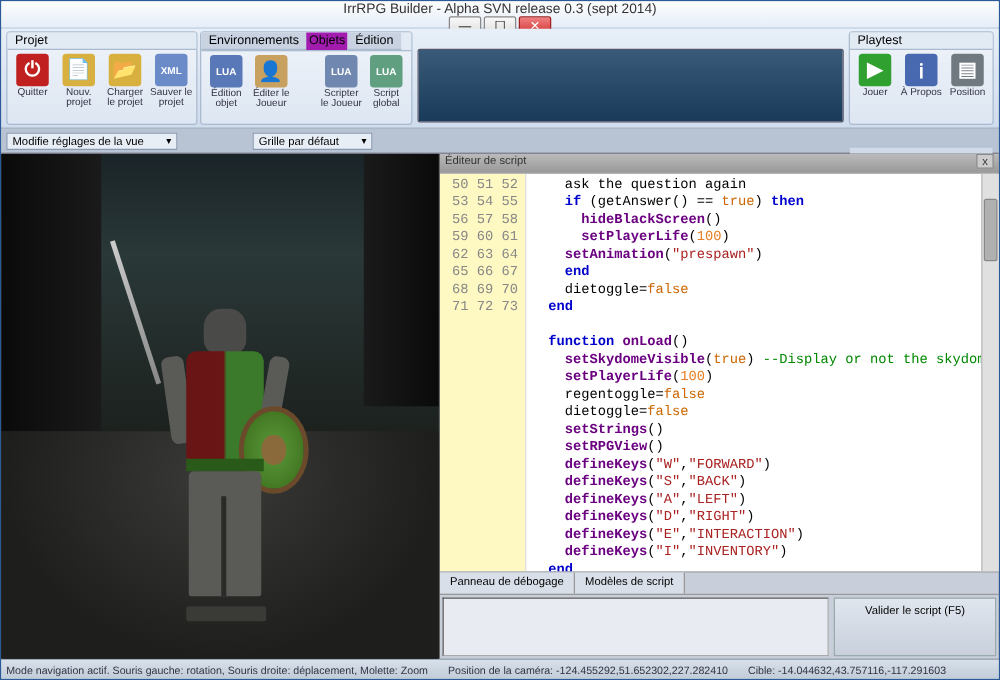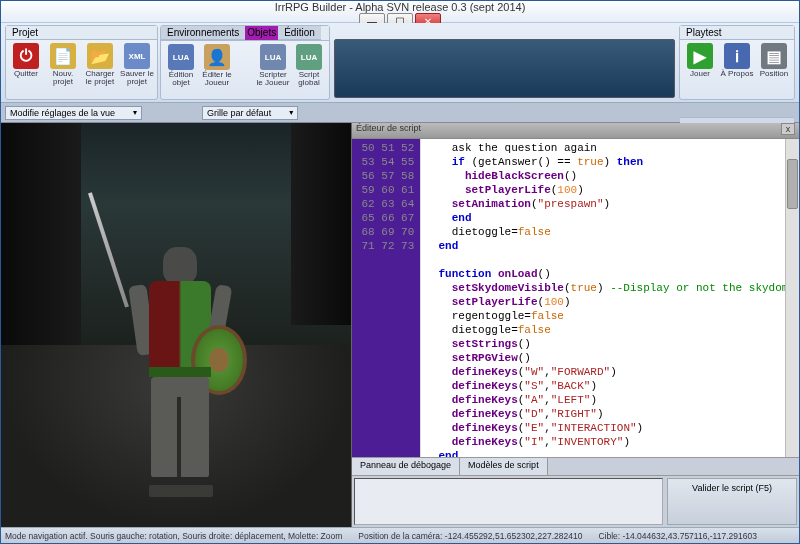--- a/index.html
+++ b/index.html
@@ -38,21 +38,21 @@
 .k-feet { position: absolute; bottom: 0; left: 28px; width: 64px; height: 12px; background: #3a3a36; border-radius: 2px; }
 .k-arm-l { position: absolute; top: 48px; left: 12px; width: 18px; height: 70px; background: #5a5a56; border-radius: 6px; transform: rotate(-8deg); }
 .k-arm-r { position: absolute; top: 48px; right: 14px; width: 16px; height: 64px; background: #5a5a56; border-radius: 6px; transform: rotate(10deg); }
 .k-shield { position: absolute; top: 88px; right: -6px; width: 56px; height: 70px; background: radial-gradient(#5a9a3a, #3a6a1a); border: 4px solid #6a4a2a; border-radius: 50%; }
 .k-shield::after { content:''; position: absolute; inset: 30% 30%; background: #8a6a3a; border-radius: 50%; }
 .k-sword { position: absolute; top: -50px; left: 4px; width: 4px; height: 120px; background: linear-gradient(#ccc, #888); transform: rotate(-18deg); transform-origin: bottom; }
 .editor-pane { flex: 1; display: flex; flex-direction: column; background: #d4dae4; border-left: 1px solid #666; }
 .editor-title { height: 16px; background: linear-gradient(#bbb, #999); display: flex; align-items: flex-start; padding: 0 4px; font-size: 9px; color: #333; border-bottom: 1px solid #888; }
 .editor-title .x { margin-left: auto; width: 14px; height: 12px; background: #ccc; border: 1px solid #888; text-align: center; line-height: 10px; cursor: pointer; font-size: 9px; }
 .code-area { flex: 1; background: #fff; display: flex; font-family: 'Courier New', monospace; font-size: 11px; overflow: hidden; position: relative; }
-.gutter { background: #4c1d95; color: #888; text-align: right; padding: 2px 6px 2px 2px; border-right: 1px solid #ddd; line-height: 14px; }
+.gutter { background: #fef9c3; color: #888; text-align: right; padding: 2px 6px 2px 2px; border-right: 1px solid #ddd; line-height: 14px; }
 .code { flex: 1; padding: 2px 4px; line-height: 14px; white-space: pre; color: #000; }
 .kw { color: #0000cc; font-weight: bold; }
 .fn { color: #6a0080; font-weight: bold; }
 .str { color: #aa2222; }
 .num { color: #e67e22; }
 .bool { color: #cc6600; }
 .cmt { color: #008800; }
 .vscroll { position: absolute; right: 0; top: 0; bottom: 0; width: 14px; background: #e0e0e0; border-left: 1px solid #bbb; }
 .vscroll .thumb { position: absolute; left: 1px; right: 1px; top: 20px; height: 50px; background: #b0b0b0; border: 1px solid #888; border-radius: 2px; }
 .editor-tabs { height: 18px; background: #c8cfda; display: flex; border-top: 1px solid #999; }

